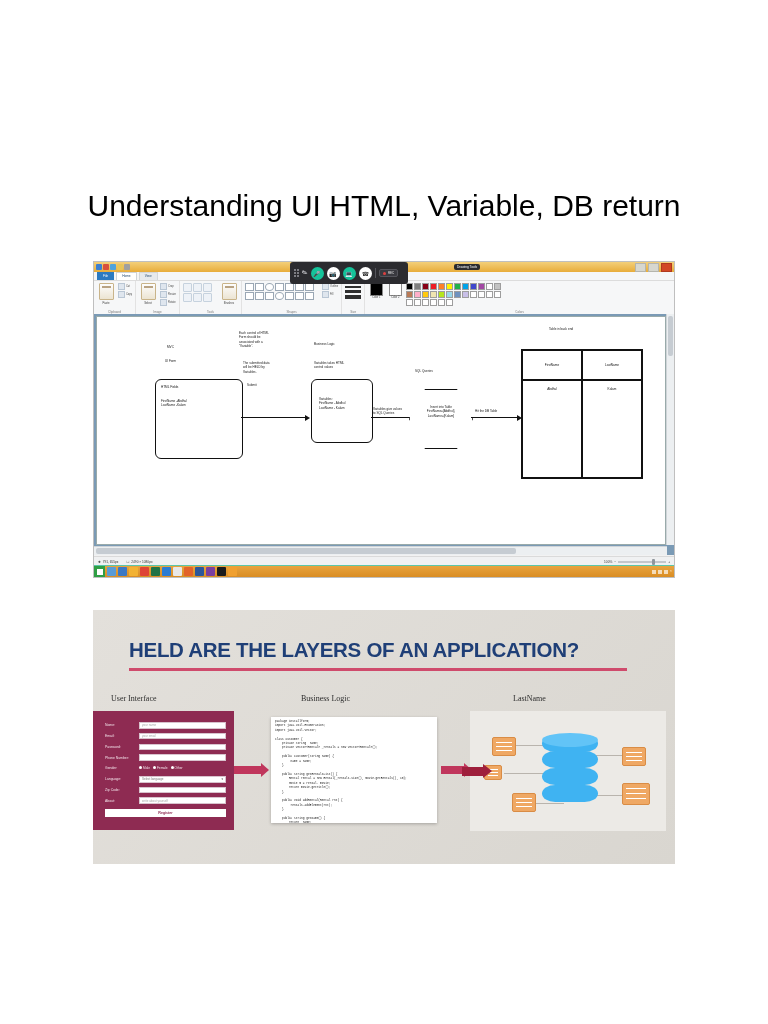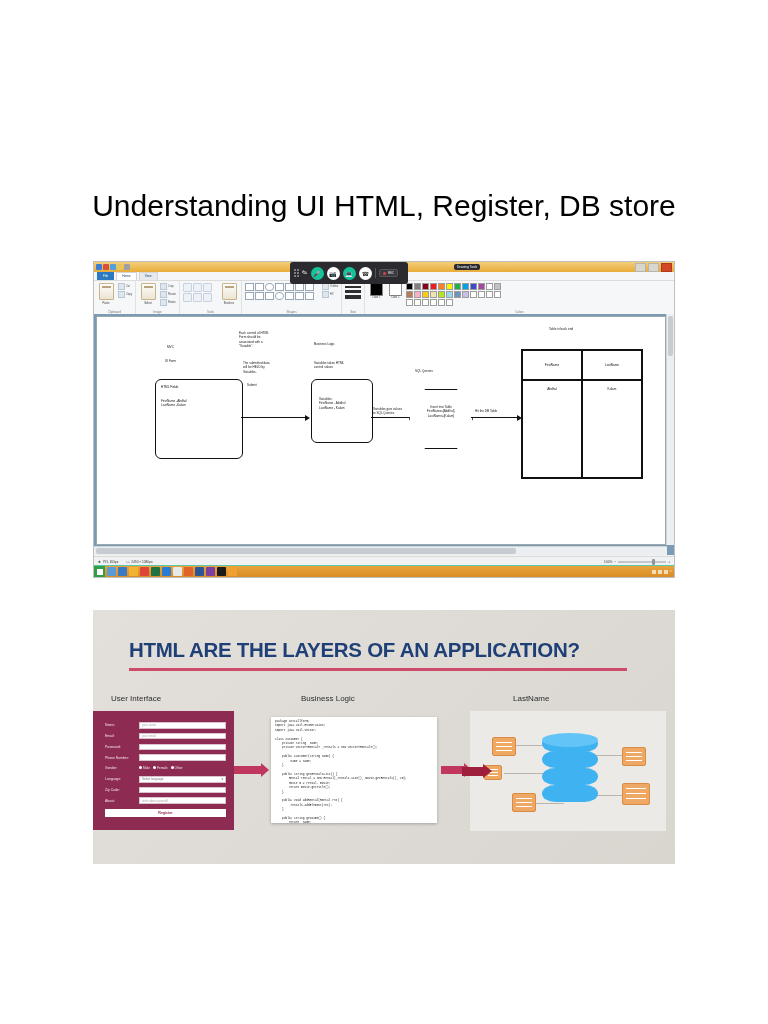--- a/index.html
+++ b/index.html
@@ -123,21 +123,21 @@
   #layers-slide{
     position:absolute;left:93px;top:610px;width:582px;height:254px;
     background:linear-gradient(135deg,#e3e0db,#d9d6d0);
     overflow:hidden;
   }
   #layers-slide .slide-title{
     position:absolute;left:36px;top:28px;font-size:20.5px;font-weight:bold;
     color:#1f3f77;letter-spacing:-0.3px;font-family:"Liberation Sans", sans-serif;
   }
   #layers-slide .title-rule{position:absolute;left:36px;top:58px;width:498px;height:2.5px;background:#cf4b6c;}
-  .col-label{position:absolute;font-size:8px;color:#2d2d2d;font-family:Liberation Sans, sans-serif;}
+  .col-label{position:absolute;font-size:8px;color:#2d2d2d;font-family:Liberation Serif, serif;}
 
   .ui-panel{position:absolute;left:0px;top:101px;width:141px;height:119px;background:#8e2b52;}
   .ui-form{position:absolute;left:12px;top:10px;right:8px;}
   .frow{display:flex;align-items:center;height:8.6px;margin-bottom:2.2px;}
   .frow .flab{width:34px;font-size:3.4px;color:#f3e3ea;}
   .frow .finp{flex:1;height:6.6px;background:#fff;border:1px solid #d8c3cd;display:flex;align-items:center;padding-left:2px;box-sizing:border-box;}
   .frow .finp span{font-size:3px;color:#a9a9a9;}
   .frow .radios{flex:1;display:flex;align-items:center;gap:3px;font-size:3.2px;color:#f3e3ea;}
   .frow .radios i{width:3px;height:3px;border-radius:50%;background:#fff;display:inline-block;margin-right:1px;}
   .frow .fsel{flex:1;height:6.6px;background:#fff;border:1px solid #d8c3cd;display:flex;align-items:center;justify-content:space-between;padding:0 2px;box-sizing:border-box;}
@@ -158,21 +158,21 @@
   .db-cyl .top{position:absolute;left:0;right:0;top:0;height:14px;background:#62c4f7;border-radius:50%;}
   .doc-ico{position:absolute;width:22px;height:17px;background:#efa864;border:1.2px solid #d98c45;border-radius:2px;}
   .doc-ico i{position:absolute;left:3px;right:3px;height:1.4px;background:#fff;display:block;}
   .connector{position:absolute;background:#b9b4ad;}
   .db-arrow{position:absolute;left:-8px;top:56px;width:22px;height:9px;background:#9e1f3c;}
   .db-arrow:after{content:"";position:absolute;right:-8px;top:-3px;border-top:7.5px solid transparent;border-bottom:7.5px solid transparent;border-left:9px solid #9e1f3c;}
 </style>
 </head>
 <body>
 
-<div id="doc-title">Understanding UI HTML, Register, DB store</div>
+<div id="doc-title">Understanding UI HTML, Variable, DB return</div>
 
 <div id="paint-window">
 
   <div class="pw-titlebar">
     <div class="qat">
       <i class="b1"></i>
       <i class="b2"></i>
       <i class="b3"></i>
       <i class="b4"></i>
       <i class="b5"></i>
@@ -478,21 +478,21 @@
     <div class="tray">
       <i></i>
       <i></i>
       <i></i>
       <span>⏲</span>
     </div>
   </div>
 </div>
 
 <div id="layers-slide">
-  <div class="slide-title">HTML ARE THE LAYERS OF AN APPLICATION?</div>
+  <div class="slide-title">HELD ARE THE LAYERS OF AN APPLICATION?</div>
   <div class="title-rule"></div>
 
   <div class="col-label" style="left:18px;top:84px;">User Interface</div>
   <div class="col-label" style="left:208px;top:84px;">Business Logic</div>
   <div class="col-label" style="left:420px;top:84px;">LastName</div>
 
   <div class="ui-panel">
     <div class="ui-form">
 
       <div class="frow">

